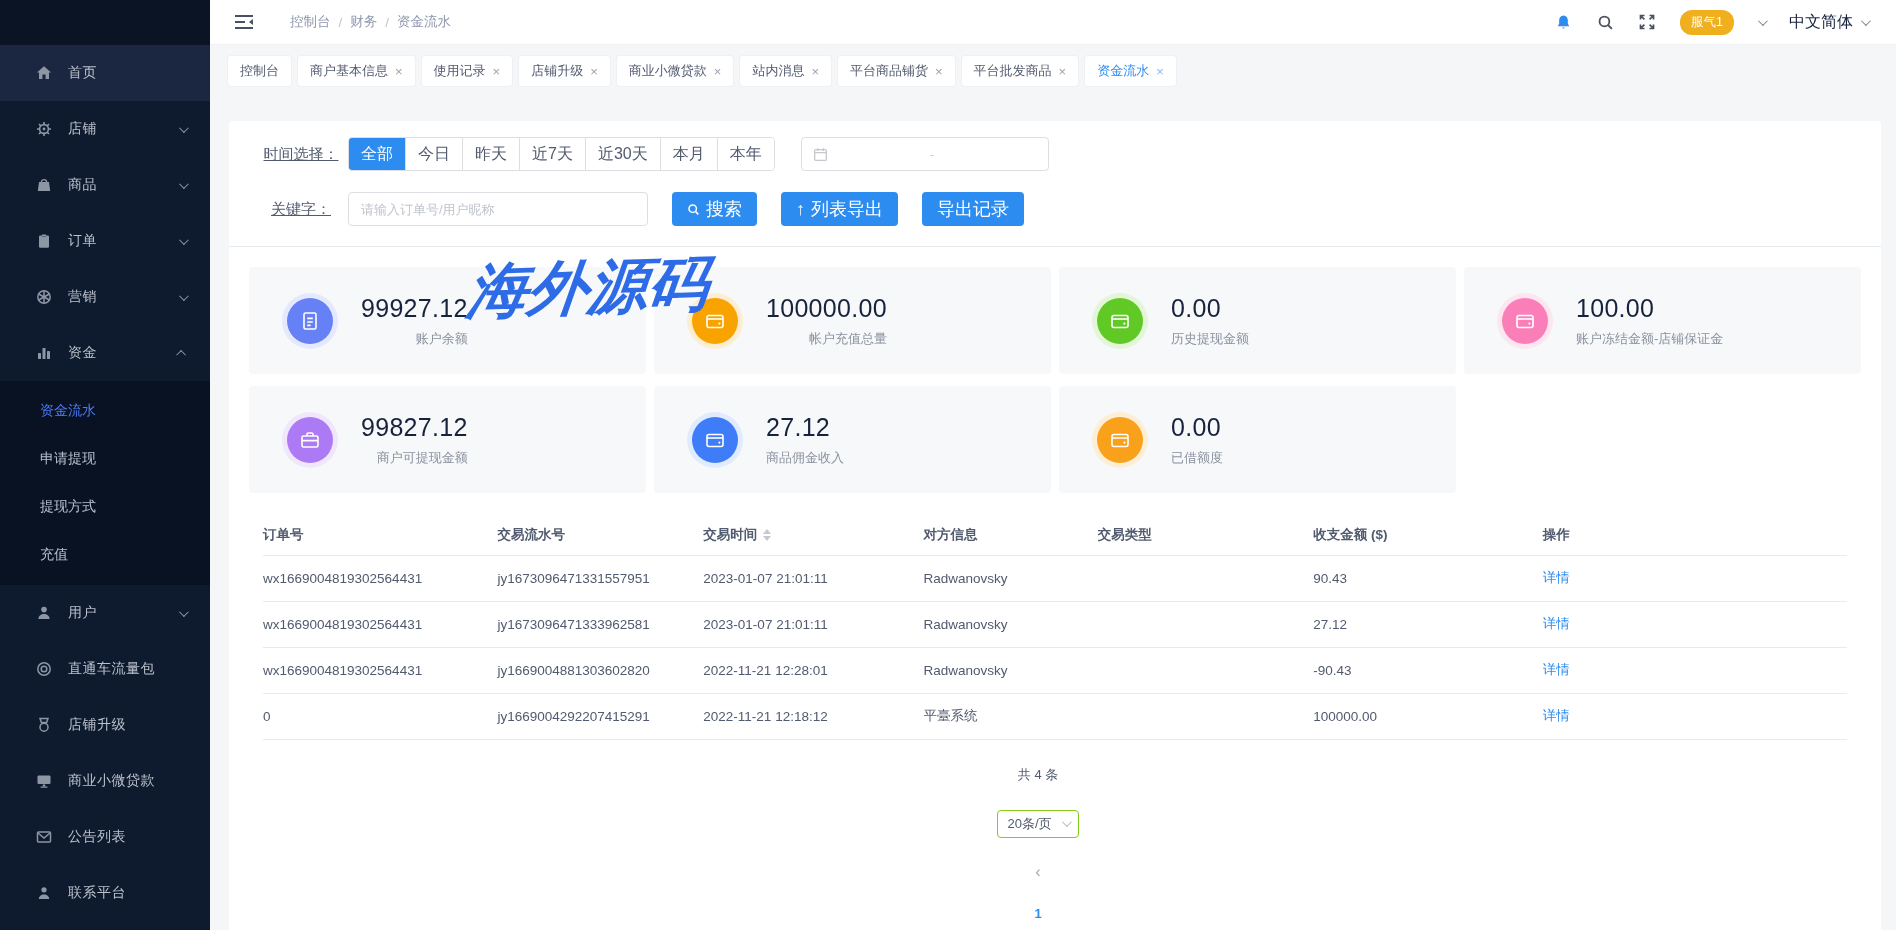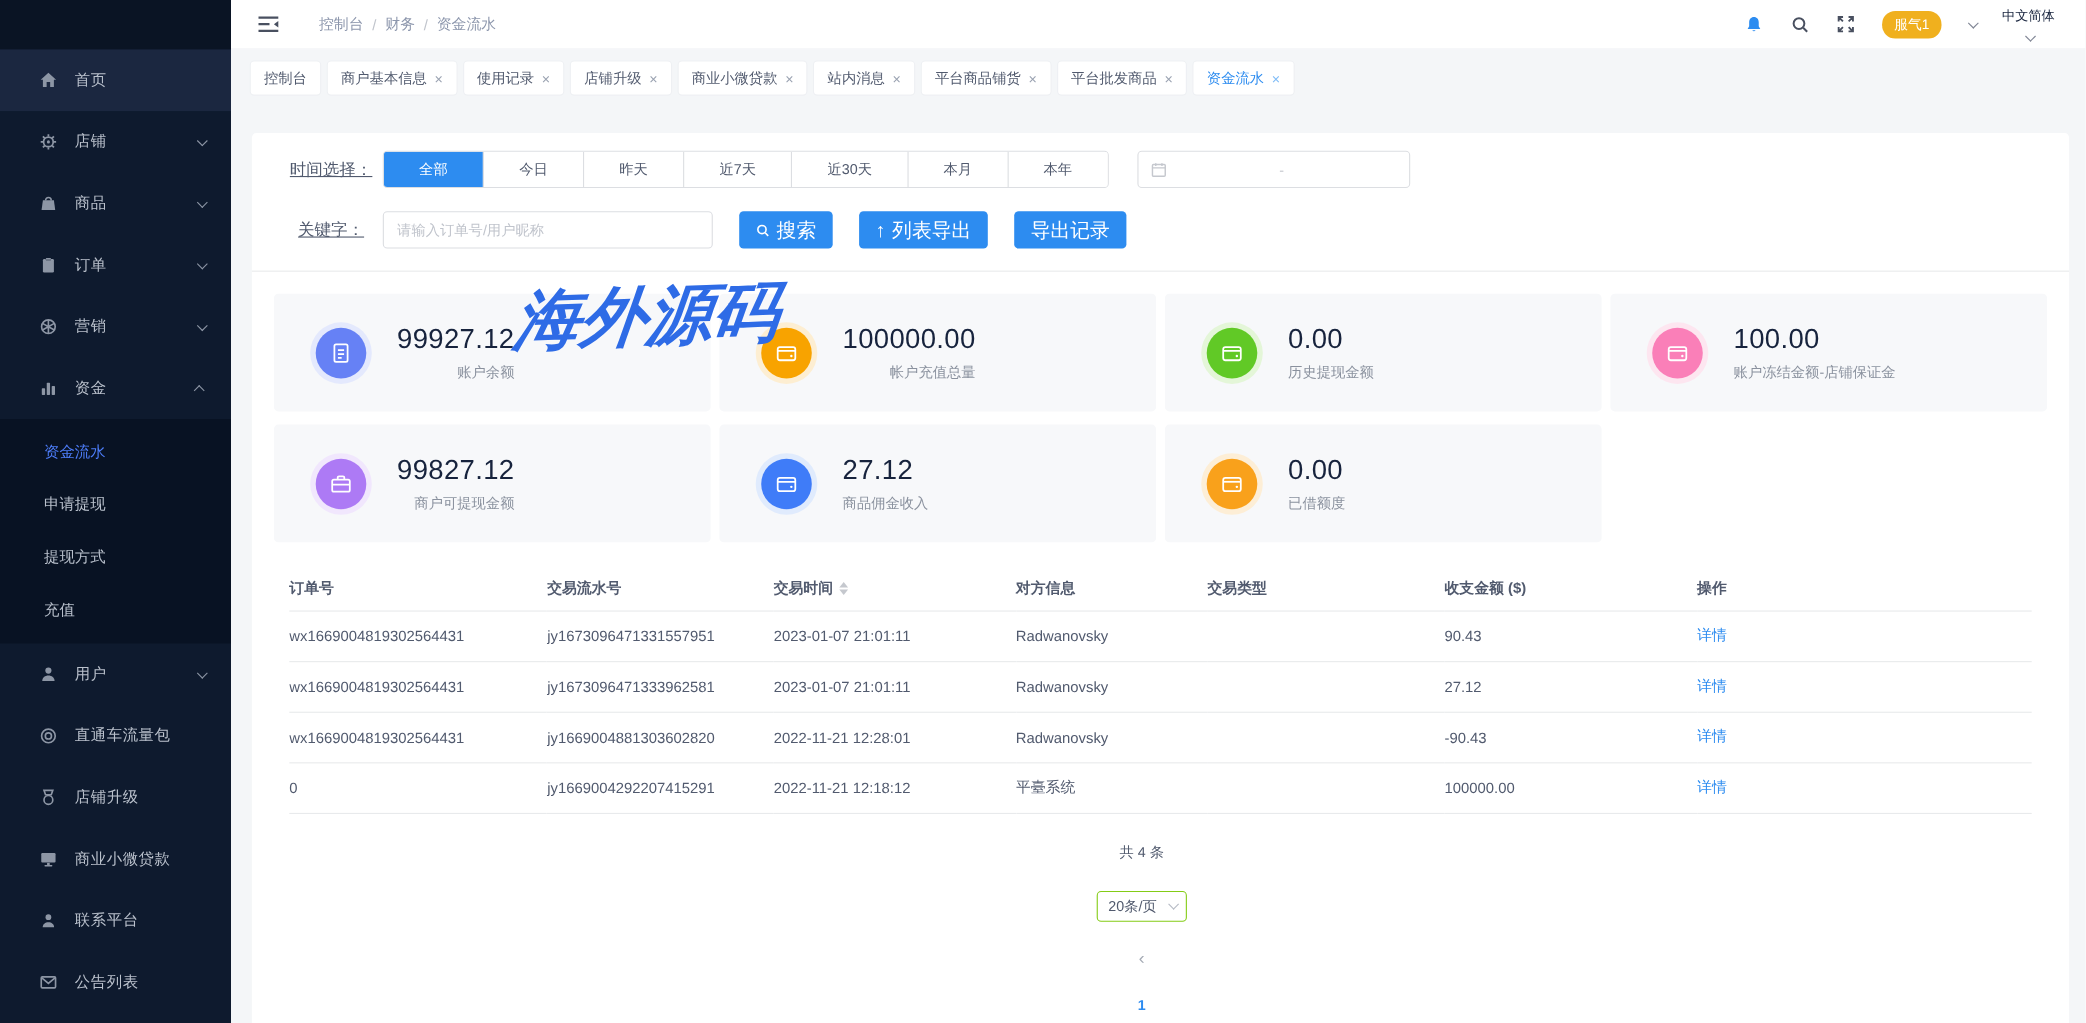--- a/index.html
+++ b/index.html
@@ -27,35 +27,35 @@
   
   .header { position:absolute; left:210px; top:0; right:0; height:45px; background:#fff; display:flex; align-items:center; padding:0 28px 0 24px; border-bottom:1px solid #f0f2f5; z-index:15; }
   .collapse-btn { width:20px; height:16px; cursor:pointer; color:#495060; }
   .breadcrumb { display:flex; align-items:center; gap:8px; margin-left:36px; font-size:13.5px; color:#8d97ad; }
   .crumb { cursor:pointer; }
   .crumb-sep { color:#c0c4cc; }
   .h-right { margin-left:auto; display:flex; align-items:center; gap:24px; }
   .h-icon { width:18px; height:18px; cursor:pointer; display:flex; align-items:center; justify-content:center; }
   .badge-pill { background:#f0b01e; color:#fff; font-size:12.5px; padding:4px 11px; border-radius:12px; cursor:pointer; }
   .h-chev { width:7px; height:7px; border-right:1.5px solid #808695; border-bottom:1.5px solid #808695; transform:rotate(45deg) translateY(-2px); cursor:pointer; }
-  .lang { font-size:12px; color:#17233d; display:flex; align-items:center; gap:8px; cursor:pointer;flex-direction:column; }
+  .lang { font-size:16px; color:#17233d; display:flex; align-items:center; gap:8px; cursor:pointer; }
   
   .tabstrip { position:absolute; left:210px; top:45px; right:0; height:52px; display:flex; align-items:center; padding-left:18px; gap:7px; z-index:10; }
   .tchip { height:30px; background:#fff; border-radius:3px; display:flex; align-items:center; padding:0 12px; font-size:13px; color:#515a6e; cursor:pointer; box-shadow:0 0 0 1px #eef0f3; }
   .tchip .x { margin-left:7px; color:#9aa2b1; font-size:13px; line-height:1; cursor:pointer; }
   .tchip.active { color:#2d8cf0; }
   .tchip.active .x { color:#7fbcf7; }
   
   .panel { position:absolute; left:229px; top:121px; width:1652px; background:#fff; border-radius:4px; padding-bottom:36px; z-index:5; }
   .frow { display:flex; align-items:center; height:34px; margin-left:34px; }
   .frow.r1 { margin-top:16px; }
   .frow.r2 { margin-top:21px; }
   .flabel { width:76px; text-align:center; margin-right:9px; font-size:15px; color:#515a6e; flex:none;text-decoration:underline; }
   .seg-group { display:flex; height:34px; border:1px solid #dcdee2; border-radius:4px; overflow:hidden; background:#fff; }
-  .seg { padding:0 32px; display:flex; align-items:center; font-size:13px; color:#515a6e; cursor:pointer; border-left:1px solid #dcdee2; background:#fff; }
+  .seg { padding:0 12px; display:flex; align-items:center; font-size:16px; color:#515a6e; cursor:pointer; border-left:1px solid #dcdee2; background:#fff; }
   .seg:first-child { border-left:none; }
   .seg.active { background:#2d8cf0; color:#fff; border-left-color:#2d8cf0; }
   .date-input { margin-left:26px; width:248px; height:34px; border:1px solid #dcdee2; border-radius:4px; display:flex; align-items:center; padding:0 11px; color:#c5c8ce; background:#fff; cursor:text; }
   .date-dash { flex:1; text-align:center; font-size:13px; color:#c5c8ce; }
   .kw-input { width:300px; height:34px; border:1px solid #dcdee2; border-radius:4px; padding:0 12px; font-size:13px; color:#515a6e; outline:none; }
   .kw-input::placeholder { color:#c0c4cc; }
   .btn { height:34px; border:none; border-radius:4px; background:#2d8cf0; color:#fff; font-size:18px; display:flex; align-items:center; gap:6px; padding:0 15px; cursor:pointer; font-family:inherit; }
   .btn.search { margin-left:24px; }
   .btn.ml { margin-left:24px; }
   .divider { border-top:1px solid #e8eaec; margin-top:20px; }
@@ -211,36 +211,36 @@
           <rect x="1.5" y="2.5" width="13" height="8.6" rx="1"></rect>
           <rect x="6.8" y="11.4" width="2.4" height="2.2"></rect>
           <rect x="4.4" y="13.4" width="7.2" height="1.3" rx="0.6"></rect>
         </svg>
       </span>
     <span class="s-label">商业小微贷款</span>
   </div>
 
   <div class="s-item">
     <span class="s-ico">
-        <svg viewBox="0 0 16 16" fill="currentColor">
-          <circle cx="8" cy="4.8" r="2.6"></circle>
-          <path d="M2.8 14c0-2.8 2.3-4.6 5.2-4.6s5.2 1.8 5.2 4.6z"></path>
-        </svg>
-      </span>
-    <span class="s-label">联系平台</span>
-  </div>
-
-  <div class="s-item">
-    <span class="s-ico">
         <svg viewBox="0 0 16 16" fill="none" stroke="currentColor" stroke-width="1.5">
           <rect x="1.5" y="3" width="13" height="10" rx="1"></rect>
           <path d="M2 4l6 5 6-5"></path>
         </svg>
       </span>
     <span class="s-label">公告列表</span>
+  </div>
+
+  <div class="s-item">
+    <span class="s-ico">
+        <svg viewBox="0 0 16 16" fill="currentColor">
+          <circle cx="8" cy="4.8" r="2.6"></circle>
+          <path d="M2.8 14c0-2.8 2.3-4.6 5.2-4.6s5.2 1.8 5.2 4.6z"></path>
+        </svg>
+      </span>
+    <span class="s-label">联系平台</span>
   </div>
 </div>
 
 <div class="header">
   <span class="collapse-btn">
     <svg viewBox="0 0 20 16" fill="none" stroke="#495060" stroke-width="2">
         <path d="M1 2h18M1 8h10M1 14h18"></path>
         <path d="M19 5l-4 3 4 3z" fill="#495060" stroke="none"></path>
       </svg>
   </span>

